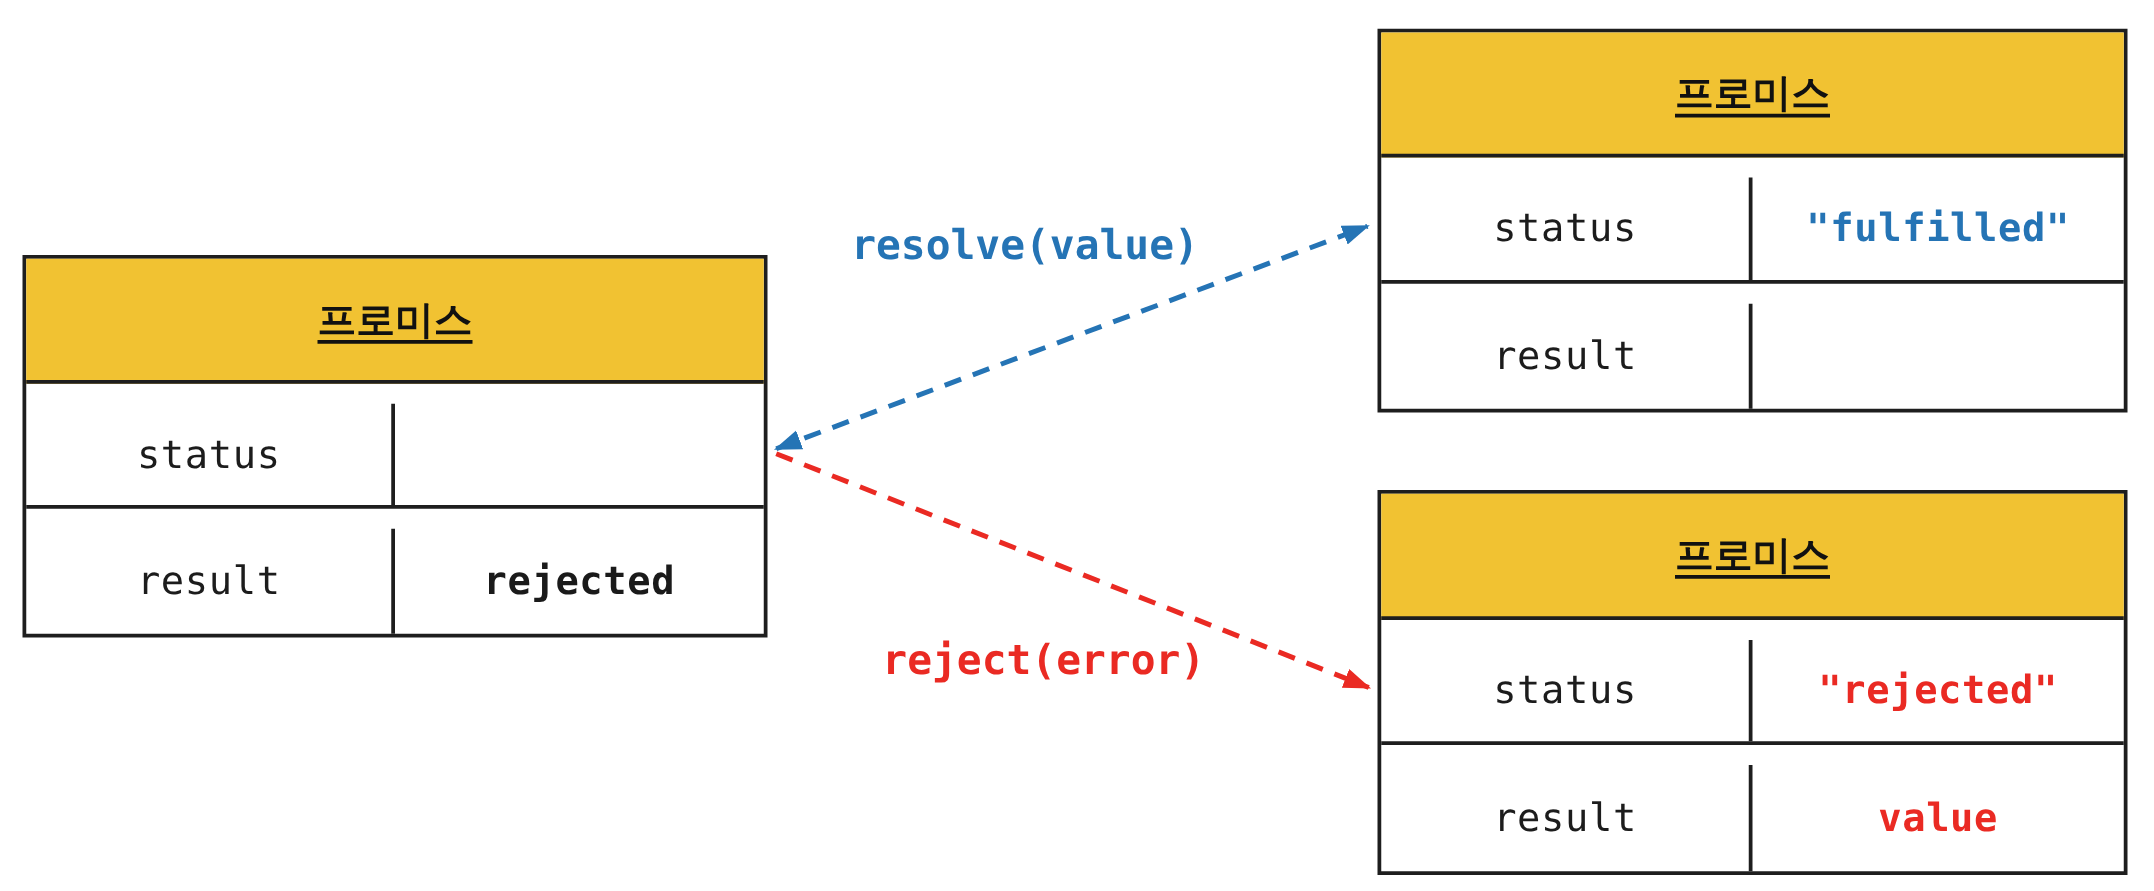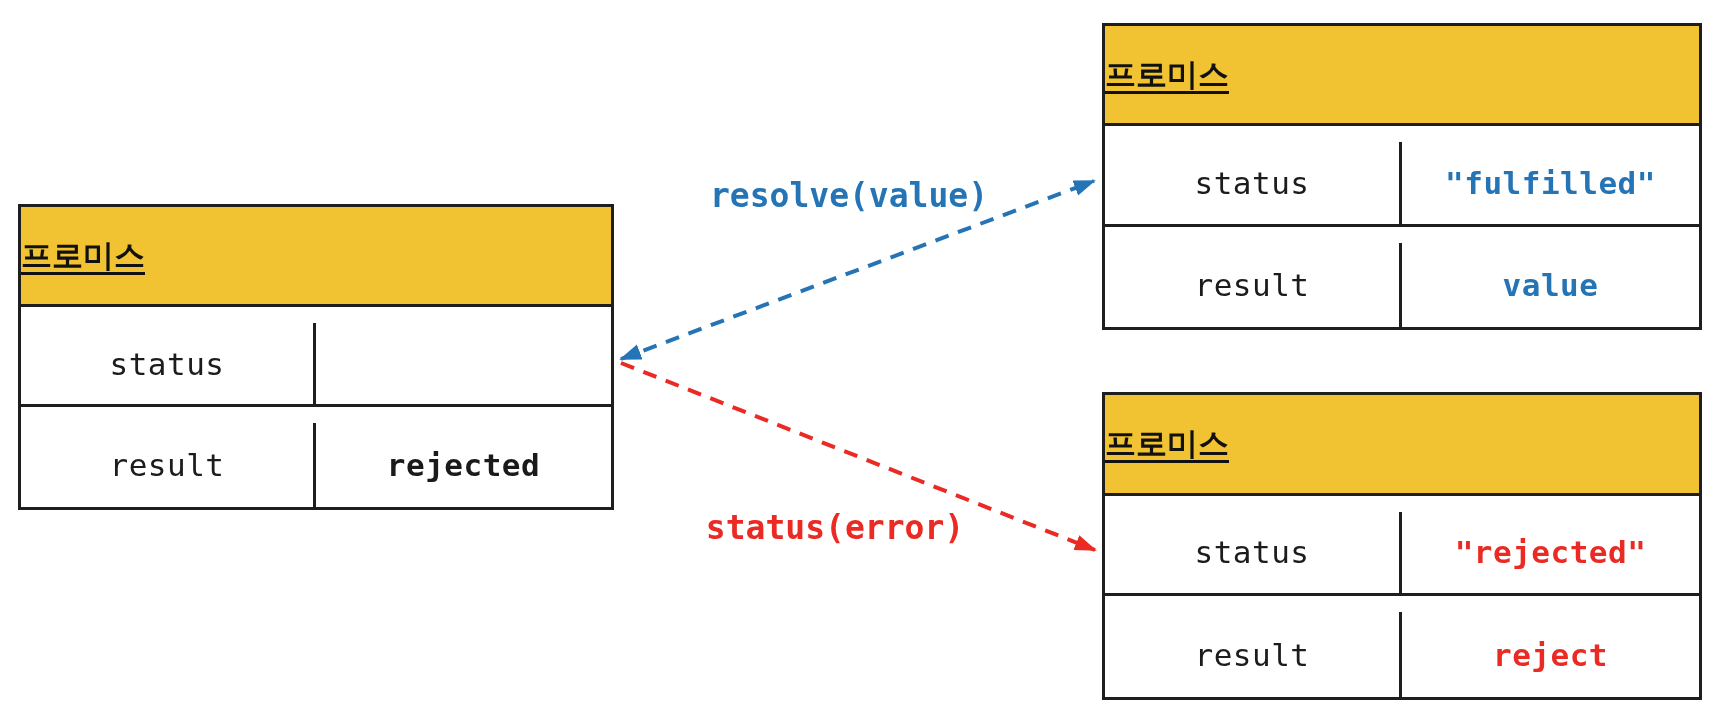--- a/index.html
+++ b/index.html
@@ -24,20 +24,21 @@
     background: #ffffff;
     display: grid;
     grid-template-rows: 1fr 1fr 1fr;
     --value-color: #1a1a1a;
   }
   .ptable-header {
     background: var(--header-bg, #f1c232);
     border-bottom: 3px solid #1e1e1e;
     display: flex;
     align-items: center;
+    justify-content: center;
   }
   .ptable-title {
     font-family: "Liberation Sans", "DejaVu Sans", sans-serif;
     font-weight: bold;
     font-size: 31px;
     color: #111111;
     text-decoration: underline;
     text-underline-offset: 6px;
     text-decoration-thickness: 2.5px;
   }
@@ -87,21 +88,21 @@
   
   .arrow-label {
     position: absolute;
     width: 320px;
     text-align: center;
     font-family: "DejaVu Sans Mono", "Liberation Mono", monospace;
     font-weight: bold;
     font-size: 33px;
     white-space: nowrap;
   }
-  #label-resolve { left: 689px; top: 176px; }
+  #label-resolve { left: 660px; top: 176px; }
   #label-reject  { left: 675px; top: 508px; }
 </style>
 </head>
 <body>
 
 <div id="canvas" style="background: rgb(255, 255, 255); --header-bg: #f1c232;">
 
   <div class="ptable" id="table-pending" style="--value-color: #1a1a1a;">
     <div class="ptable-header">
       <span class="ptable-title">프로미스</span>
@@ -118,47 +119,46 @@
   <div class="ptable" id="table-fulfilled" style="--value-color: #2574b5;">
     <div class="ptable-header">
       <span class="ptable-title">프로미스</span>
     </div>
     <div class="ptable-row row-mid">
       <div class="cell cell-key">status</div>
       <div class="cell cell-value">"fulfilled"</div>
     </div>
     <div class="ptable-row">
       <div class="cell cell-key">result</div>
-      <div class="cell cell-value">value</div>
     </div>
   </div>
 
   <div class="ptable" id="table-rejected" style="--value-color: #ea2a23;">
     <div class="ptable-header">
       <span class="ptable-title">프로미스</span>
     </div>
     <div class="ptable-row row-mid">
       <div class="cell cell-key">status</div>
       <div class="cell cell-value">"rejected"</div>
     </div>
     <div class="ptable-row">
       <div class="cell cell-key">result</div>
-      <div class="cell cell-value">reject</div>
+      <div class="cell cell-value">value</div>
     </div>
   </div>
 
   <svg id="arrows-svg" viewBox="0 0 1723 713" xmlns="http://www.w3.org/2000/svg">
     <defs>
       <marker id="head-resolve" markerUnits="userSpaceOnUse" markerWidth="24" markerHeight="20" refX="20" refY="8" orient="auto-start-reverse">
         <path d="M0,0 L22,8 L0,16 Z" fill="#2574b5"></path>
       </marker>
       <marker id="head-reject" markerUnits="userSpaceOnUse" markerWidth="24" markerHeight="20" refX="20" refY="8" orient="auto-start-reverse">
         <path d="M0,0 L22,8 L0,16 Z" fill="#ea2a23"></path>
       </marker>
     </defs>
     <line class="arrow-line" marker-end="url(#head-reject)" x1="621" y1="363" x2="1095" y2="550" stroke="#ea2a23"></line>
     <line class="arrow-line" marker-start="url(#head-resolve)" marker-end="url(#head-resolve)" x1="621" y1="359" x2="1094" y2="181" stroke="#2574b5"></line>
   </svg>
 
   <div class="arrow-label" id="label-resolve" style="color: rgb(37, 116, 181);">resolve(value)</div>
-  <div class="arrow-label" id="label-reject" style="color: rgb(234, 42, 35);">status(error)</div>
+  <div class="arrow-label" id="label-reject" style="color: rgb(234, 42, 35);">reject(error)</div>
 
 </div>
 
 </body></html>

